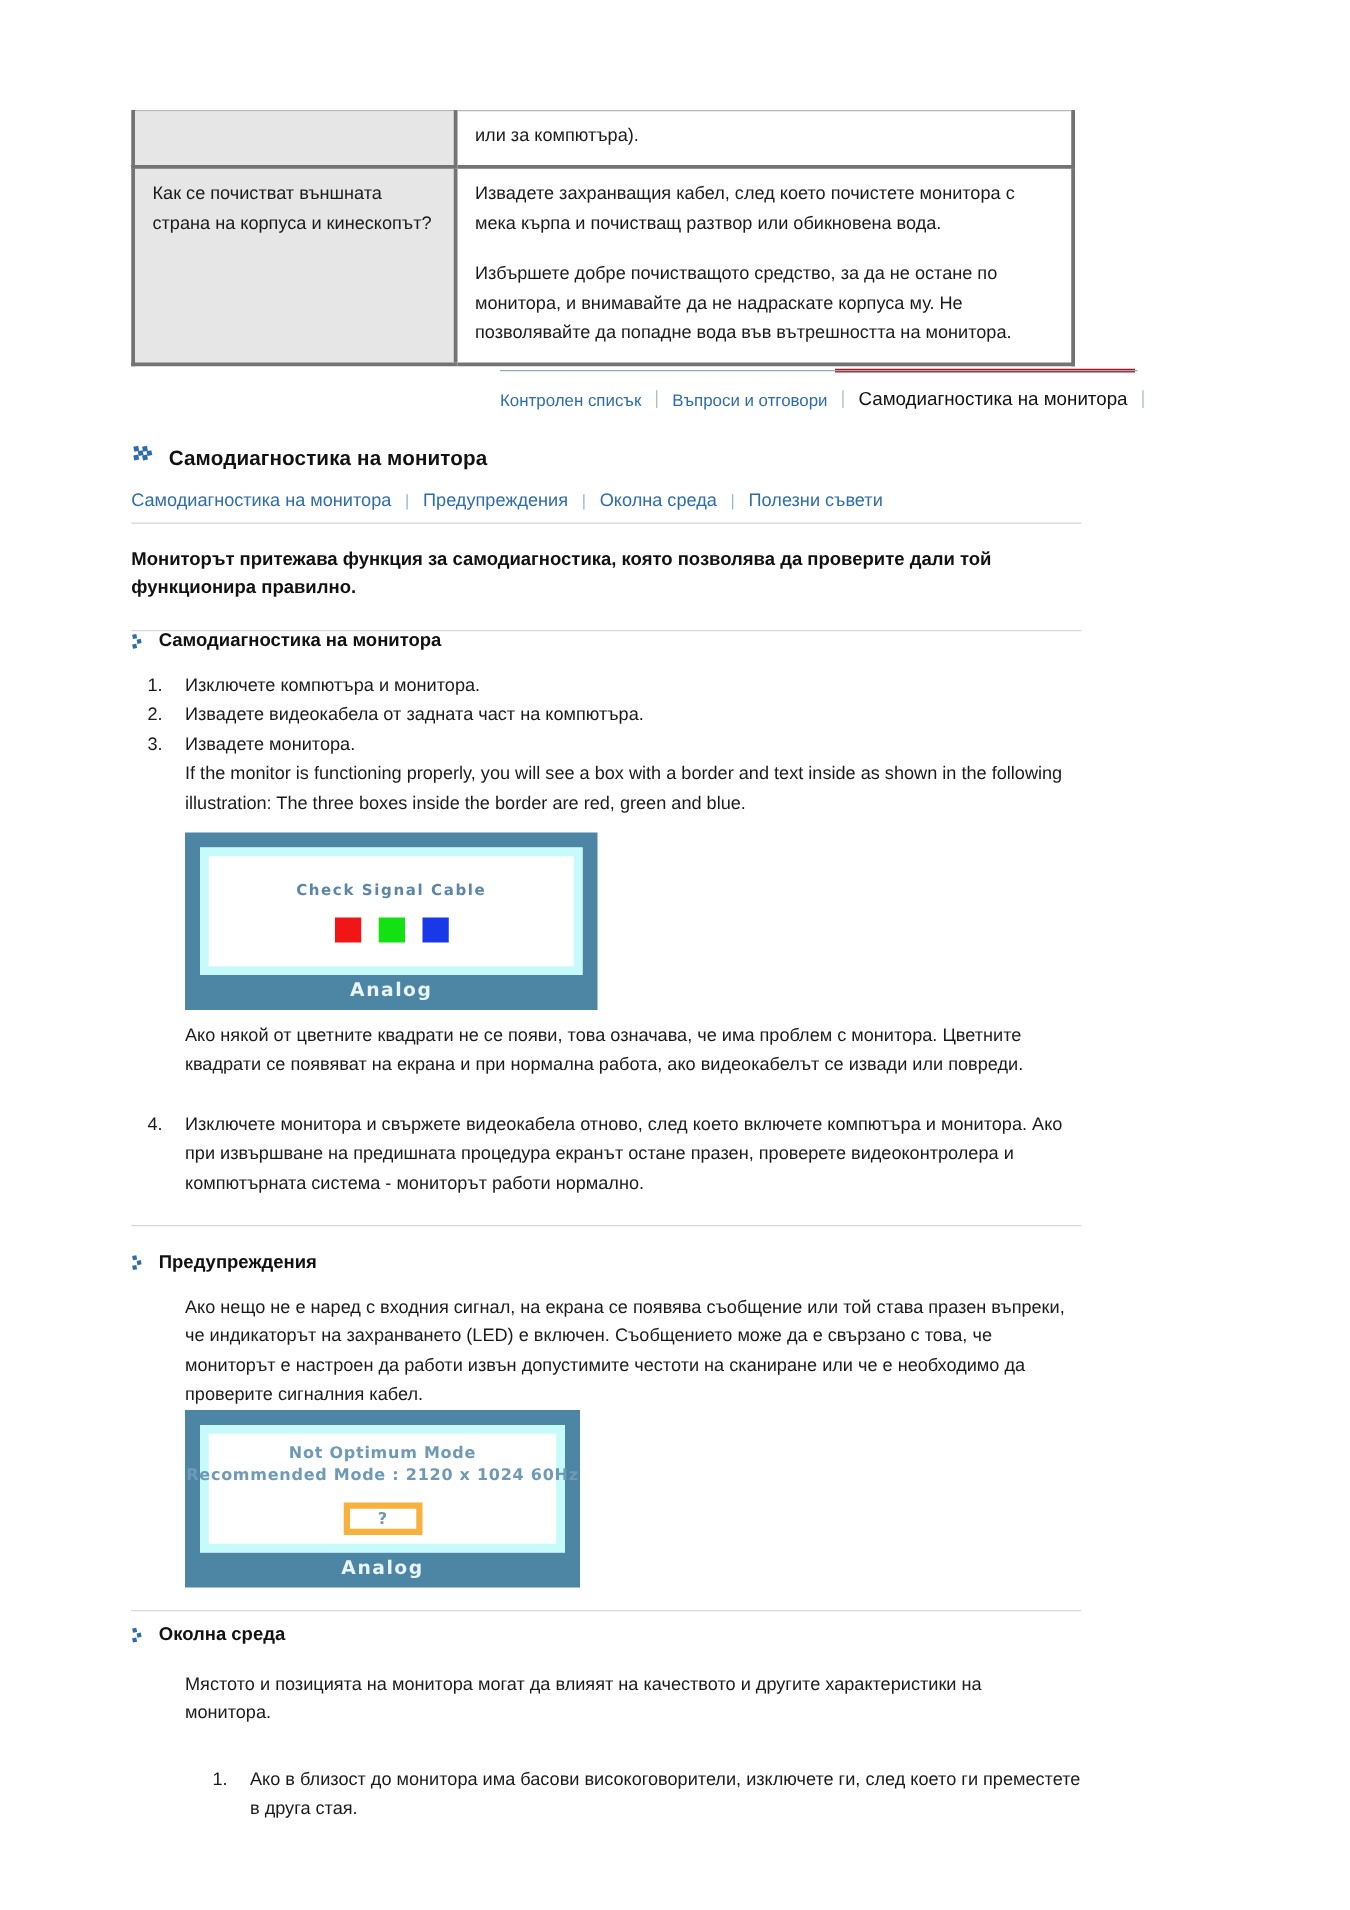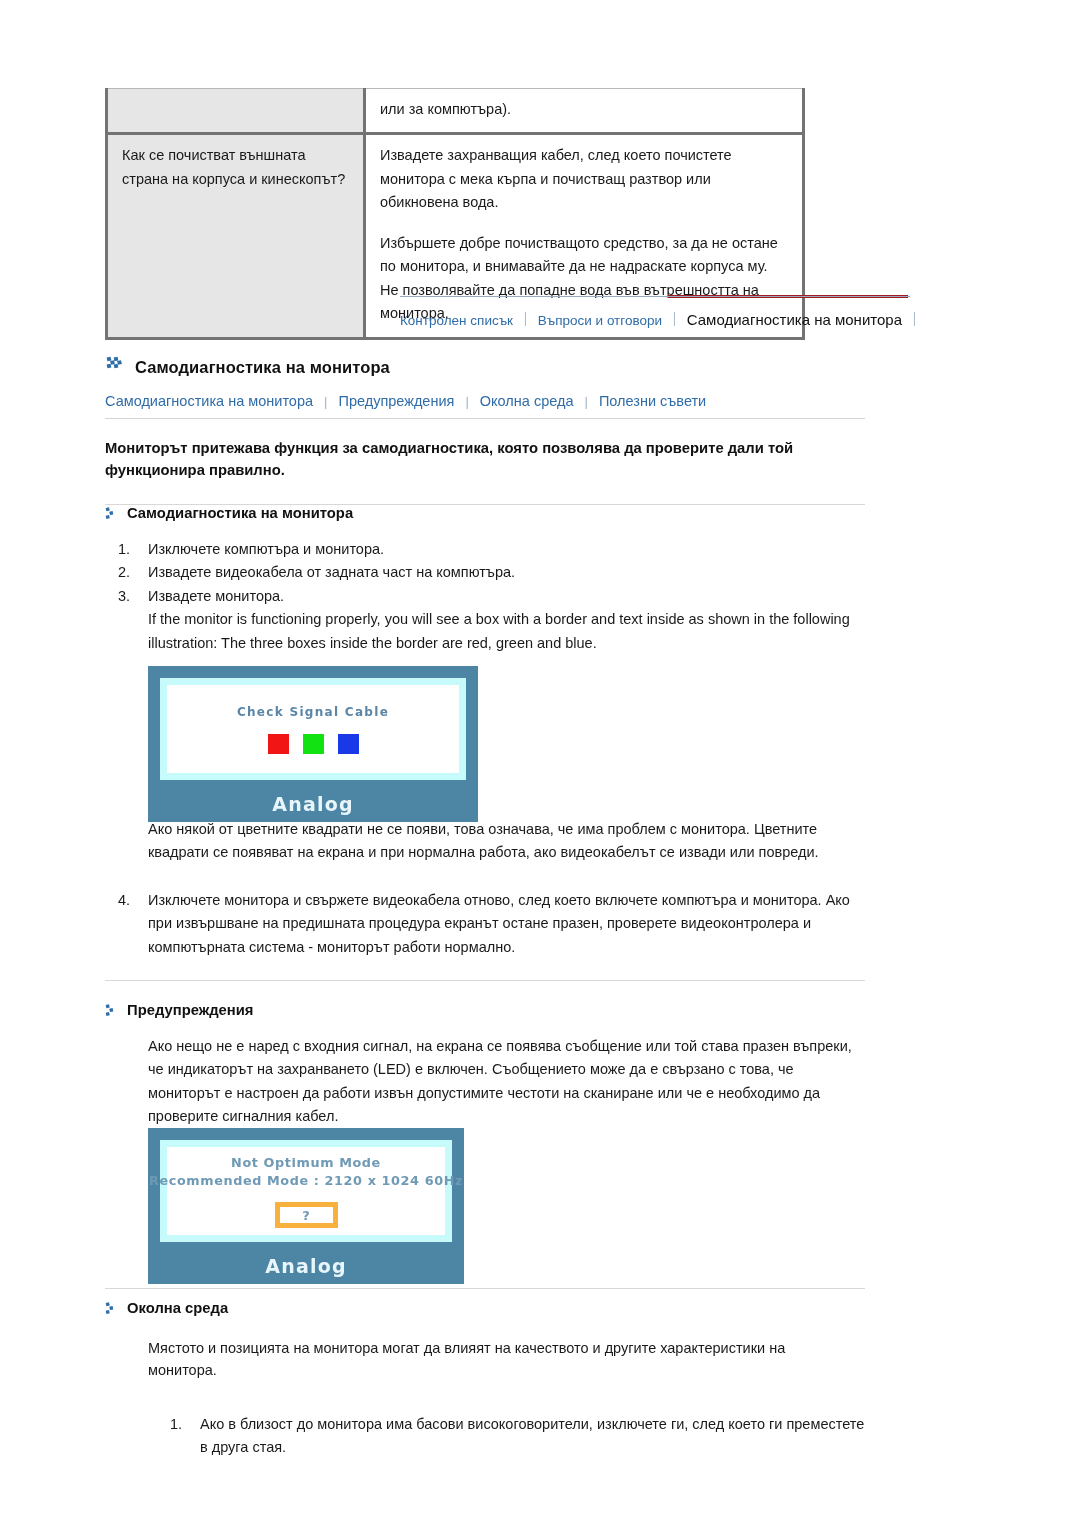--- a/index.html
+++ b/index.html
@@ -20,21 +20,21 @@
     position: relative;
     width: 1080px;
     height: 1528px;
   }
 
   
   .faq-table {
     position: absolute;
     left: 105px;
     top: 88px;
-    width: 700px;
+    width: 755px;
     border: 1px solid #b8b8b8;
     border-collapse: collapse;
     background: #ffffff;
   }
   .faq-table td {
     border: 3px solid #737373;
     vertical-align: top;
     padding: 9px 12px 11px 14px;
     font-size: 14.5px;
     line-height: 1.62;
@@ -202,26 +202,25 @@
     border: 7px solid #c7fbfb;
     height: 102px;
     display: flex;
     flex-direction: column;
     align-items: center;
     justify-content: center;
   }
   .monitor-label {
     text-align: center;
     color: #e8f6fb;
-    font-size: 19px;
+    font-size: 15px;
     font-weight: bold;
     letter-spacing: 1.2px;
     padding: 3px 0 7px 0;
     font-family: "DejaVu Sans", sans-serif;
-    margin-top: 10px;
   }
   .mon-msg {
     color: #5b86a8;
     font-size: 12px;
     font-weight: bold;
     letter-spacing: 1.3px;
     font-family: "DejaVu Sans", sans-serif;
     text-align: center;
   }
   .rgb-row {

